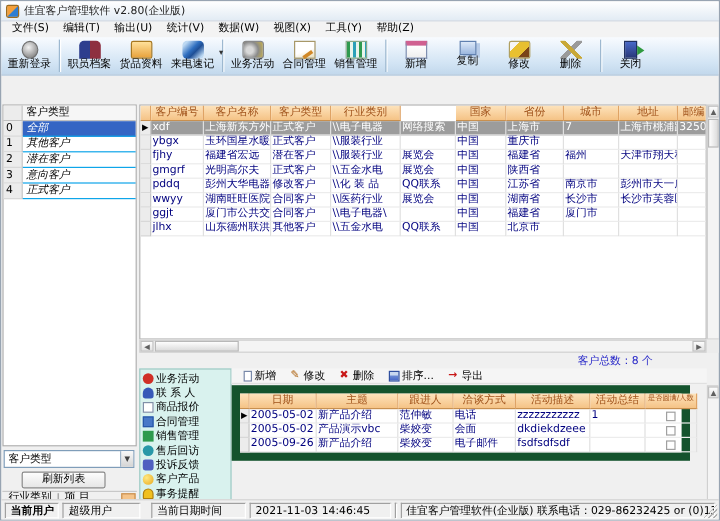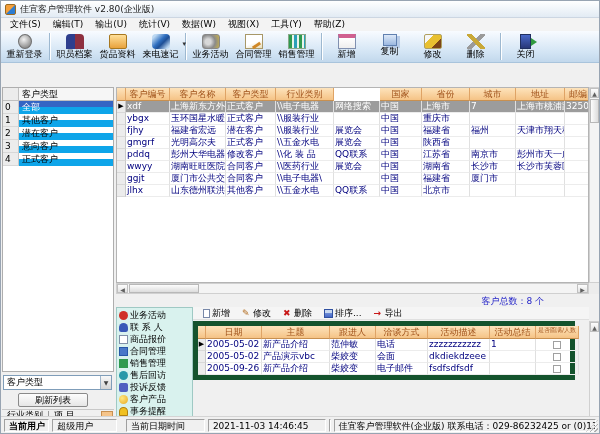--- a/index.html
+++ b/index.html
@@ -52,21 +52,21 @@
   .sb-find-btn { position:absolute; left:472px; top:4px; width:53px; height:17px; line-height:15px; }
   .sb-adv-btn { position:absolute; left:529px; top:4px; width:67px; height:17px; line-height:15px; }
 
   
   .tree { position:absolute; left:1px; top:86px; width:112px; height:285px; background:#fff; border:1px solid #aeaeae; }
   .tree-hrow { display:flex; height:13px; border-bottom:1px solid #c0c0c0; }
   .tree-hnum { width:16px; background:#ececec; border-right:1px solid #c0c0c0; }
   .tree-hlabel { flex:1; background:#f6f6f6; padding-left:3px; line-height:12px; }
   .tree-row { display:flex; height:13px; }
   .tree-num { width:16px; background:#ececec; border-right:1px solid #c8c8c8; border-bottom:1px solid #d8d8d8; padding-left:2px; line-height:12px; }
-  .tree-label { flex:1; padding-left:3px; line-height:12px; border-bottom:7px solid #0ea5e9; }
+  .tree-label { flex:1; padding-left:3px; line-height:12px; border-bottom:1px solid #0ea5e9;font-style:italic; }
   .tsel .tree-label { background:#3465c4; color:#fff; }
   .filter-combo { position:absolute; left:2px; top:374px; width:109px; height:15px; background:#fff; border:1px solid #7f9db9; display:flex; align-items:center; padding-left:3px; }
   .refresh-btn { position:absolute; left:17px; top:392px; width:70px; height:14px; line-height:12px; }
   .left-tabs { position:absolute; left:1px; top:408px; width:112px; height:12px; display:flex; align-items:center; background:#f0f0f0; border-top:1px solid #c8c8c8; }
   .ltab { padding:0 5px; line-height:11px; }
   .ltab-sep { width:1px; height:10px; background:#9a9a9a; }
   .ltab-swatch { width:12px; height:10px; background:#f5c48a; border:1px solid #c89050; margin-left:auto; margin-right:1px; }
 
   
   .mtable { position:absolute; left:115px; top:86px; width:473px; height:196px; background:#fff; border:1px solid #b4b4b4; overflow:hidden; }
@@ -108,21 +108,21 @@
 
   
   .acttb { position:absolute; left:192px; top:306px; width:396px; height:13px; background:#f5f5f5; display:flex; align-items:center; gap:12px; padding-left:10px; border-bottom:1px solid #e0e0e0; }
   .att-btn { display:flex; align-items:center; gap:2px; }
   .mi { width:9px; height:9px; display:inline-block; font-size:9px; line-height:9px; }
   .mi-new-icon { background:#fff; border:1px solid #7888a8; width:7px; }
   .mi-edit-icon::before { content:"✎"; color:#b06818; }
   .mi-delete-icon::before { content:"✖"; color:#c81818; }
   .mi-sort-icon { background:linear-gradient(#88a8e0,#4868c8); border:1px solid #3050a0; box-shadow:inset 0 3px 0 #c8d8f0; }
   .mi-export-icon::before { content:"→"; color:#c81818; font-weight:bold; }
-  .atable { position:absolute; left:192px; top:320px; width:382px; background:#fff; border:5px solid #14532d; }
+  .atable { position:absolute; left:192px; top:320px; width:382px; background:#fff; border:7px solid #14532d; }
   .a-h { display:flex; height:13px; }
   .a-hc { flex:none; background:linear-gradient(#fde3bc,#f5c386); color:#a0521a; border-right:1px solid #dfa365; border-bottom:1px solid #c89050; text-align:center; line-height:12px; white-space:nowrap; overflow:hidden; }
   .a-hc.tiny { font-size:6px; line-height:6px; white-space:normal; padding-top:1px; }
   .a-row { display:flex; height:12px; }
   .a-c { flex:none; color:#00007f; border-right:1px solid #e0e0e0; border-bottom:1px solid #ececec; line-height:11px; padding:0 1px; white-space:nowrap; overflow:hidden; }
   .a-sc { flex:none; background:#ececec; border-right:1px solid #c8c8c8; border-bottom:1px solid #d8d8d8; font-size:7px; line-height:11px; text-align:center; }
   .a-cb { display:flex; align-items:center; justify-content:center; }
   .a-cb .cb { width:8px; height:8px; border-color:#a0a0a0; }
 
   

